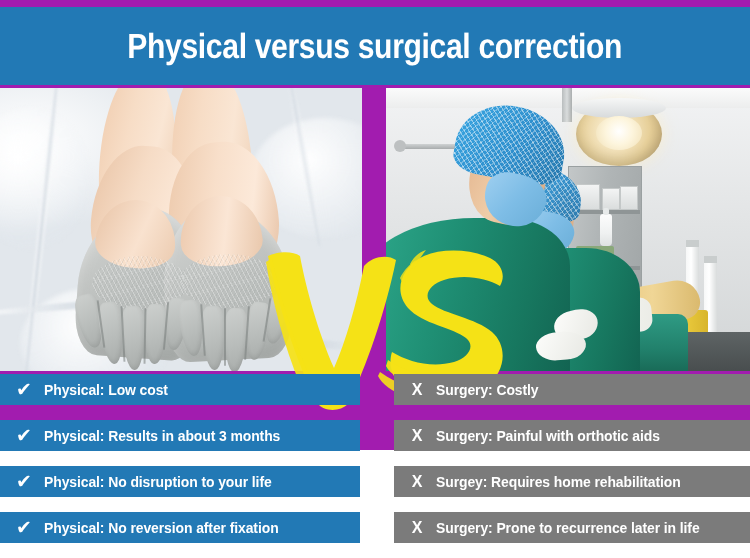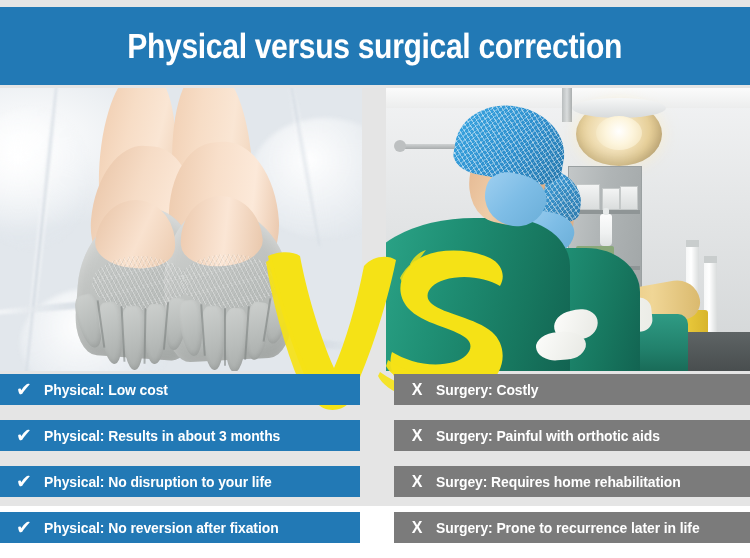--- a/index.html
+++ b/index.html
@@ -9,22 +9,22 @@
   }
   body {
     width: 750px;
     height: 558px;
     overflow: hidden;
     font-family: "Liberation Sans", "DejaVu Sans", sans-serif;
   }
   .page {
     position: relative;
     width: 750px;
-    height: 506px;
-    background: #e5e5e5;
+    height: 450px;
+    background: #a21caf;
   }
 
   
   .header-banner {
     position: absolute;
     left: 0;
     top: 7px;
     width: 750px;
     height: 78px;
     background: #2279b5;

